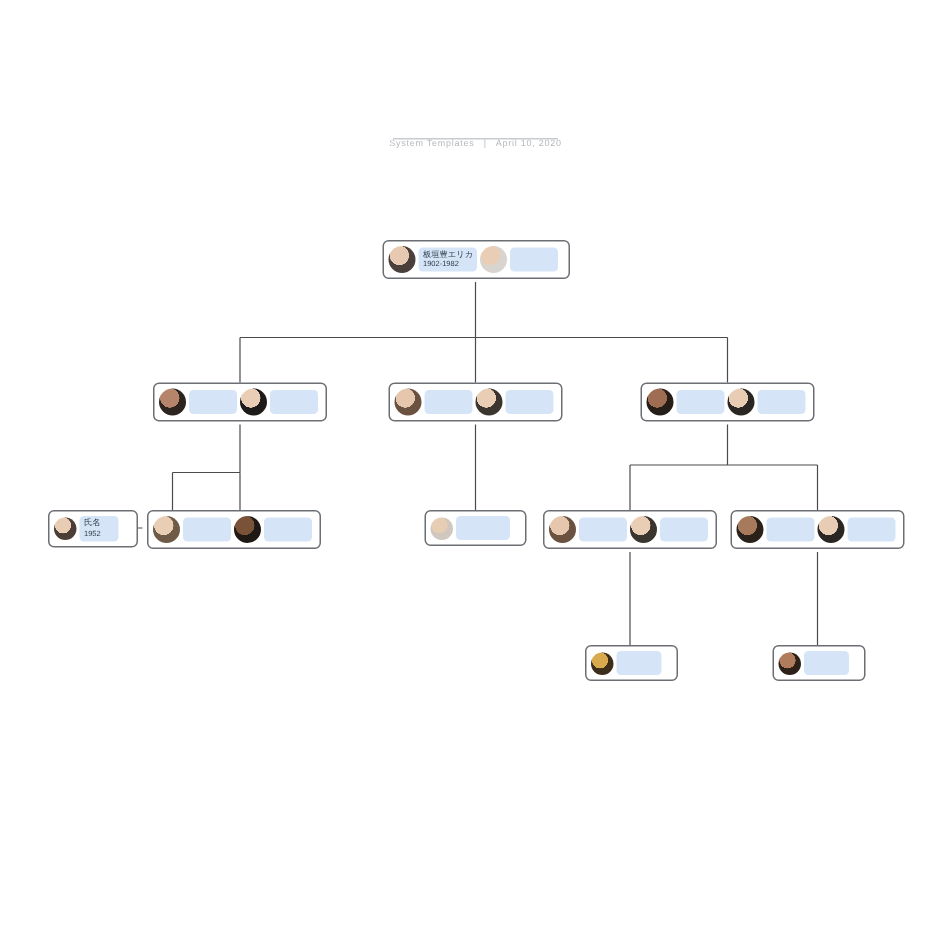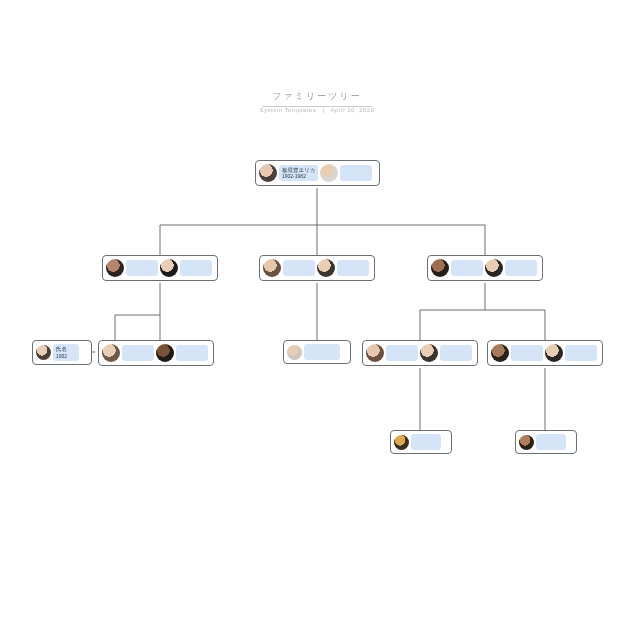--- a/index.html
+++ b/index.html
@@ -102,21 +102,20 @@
   .c13{background:radial-gradient(circle at 40% 35%,#e9cdb5 40%,#3b3530 41%);}
   .c14{background:radial-gradient(circle at 40% 35%,#a77a5c 40%,#2a211b 41%);}
   .c15{background:radial-gradient(circle at 40% 35%,#e8ccb3 40%,#2a2623 41%);}
   .c16{background:radial-gradient(circle at 40% 35%,#d9a94e 40%,#3b2f1c 41%);}
   .c17{background:radial-gradient(circle at 40% 35%,#b07c5c 40%,#2c2019 41%);}
 </style>
 </head>
 <body>
 
 <div class="header">
-  <div class="title">ファミリーツリー</div>
   <div class="hr"></div>
   <div class="subtitle">
     <span>System Templates</span>
     <span class="sep">|</span>
     <span>April 10, 2020</span>
   </div>
 </div>
 
 <svg class="lines">
 

